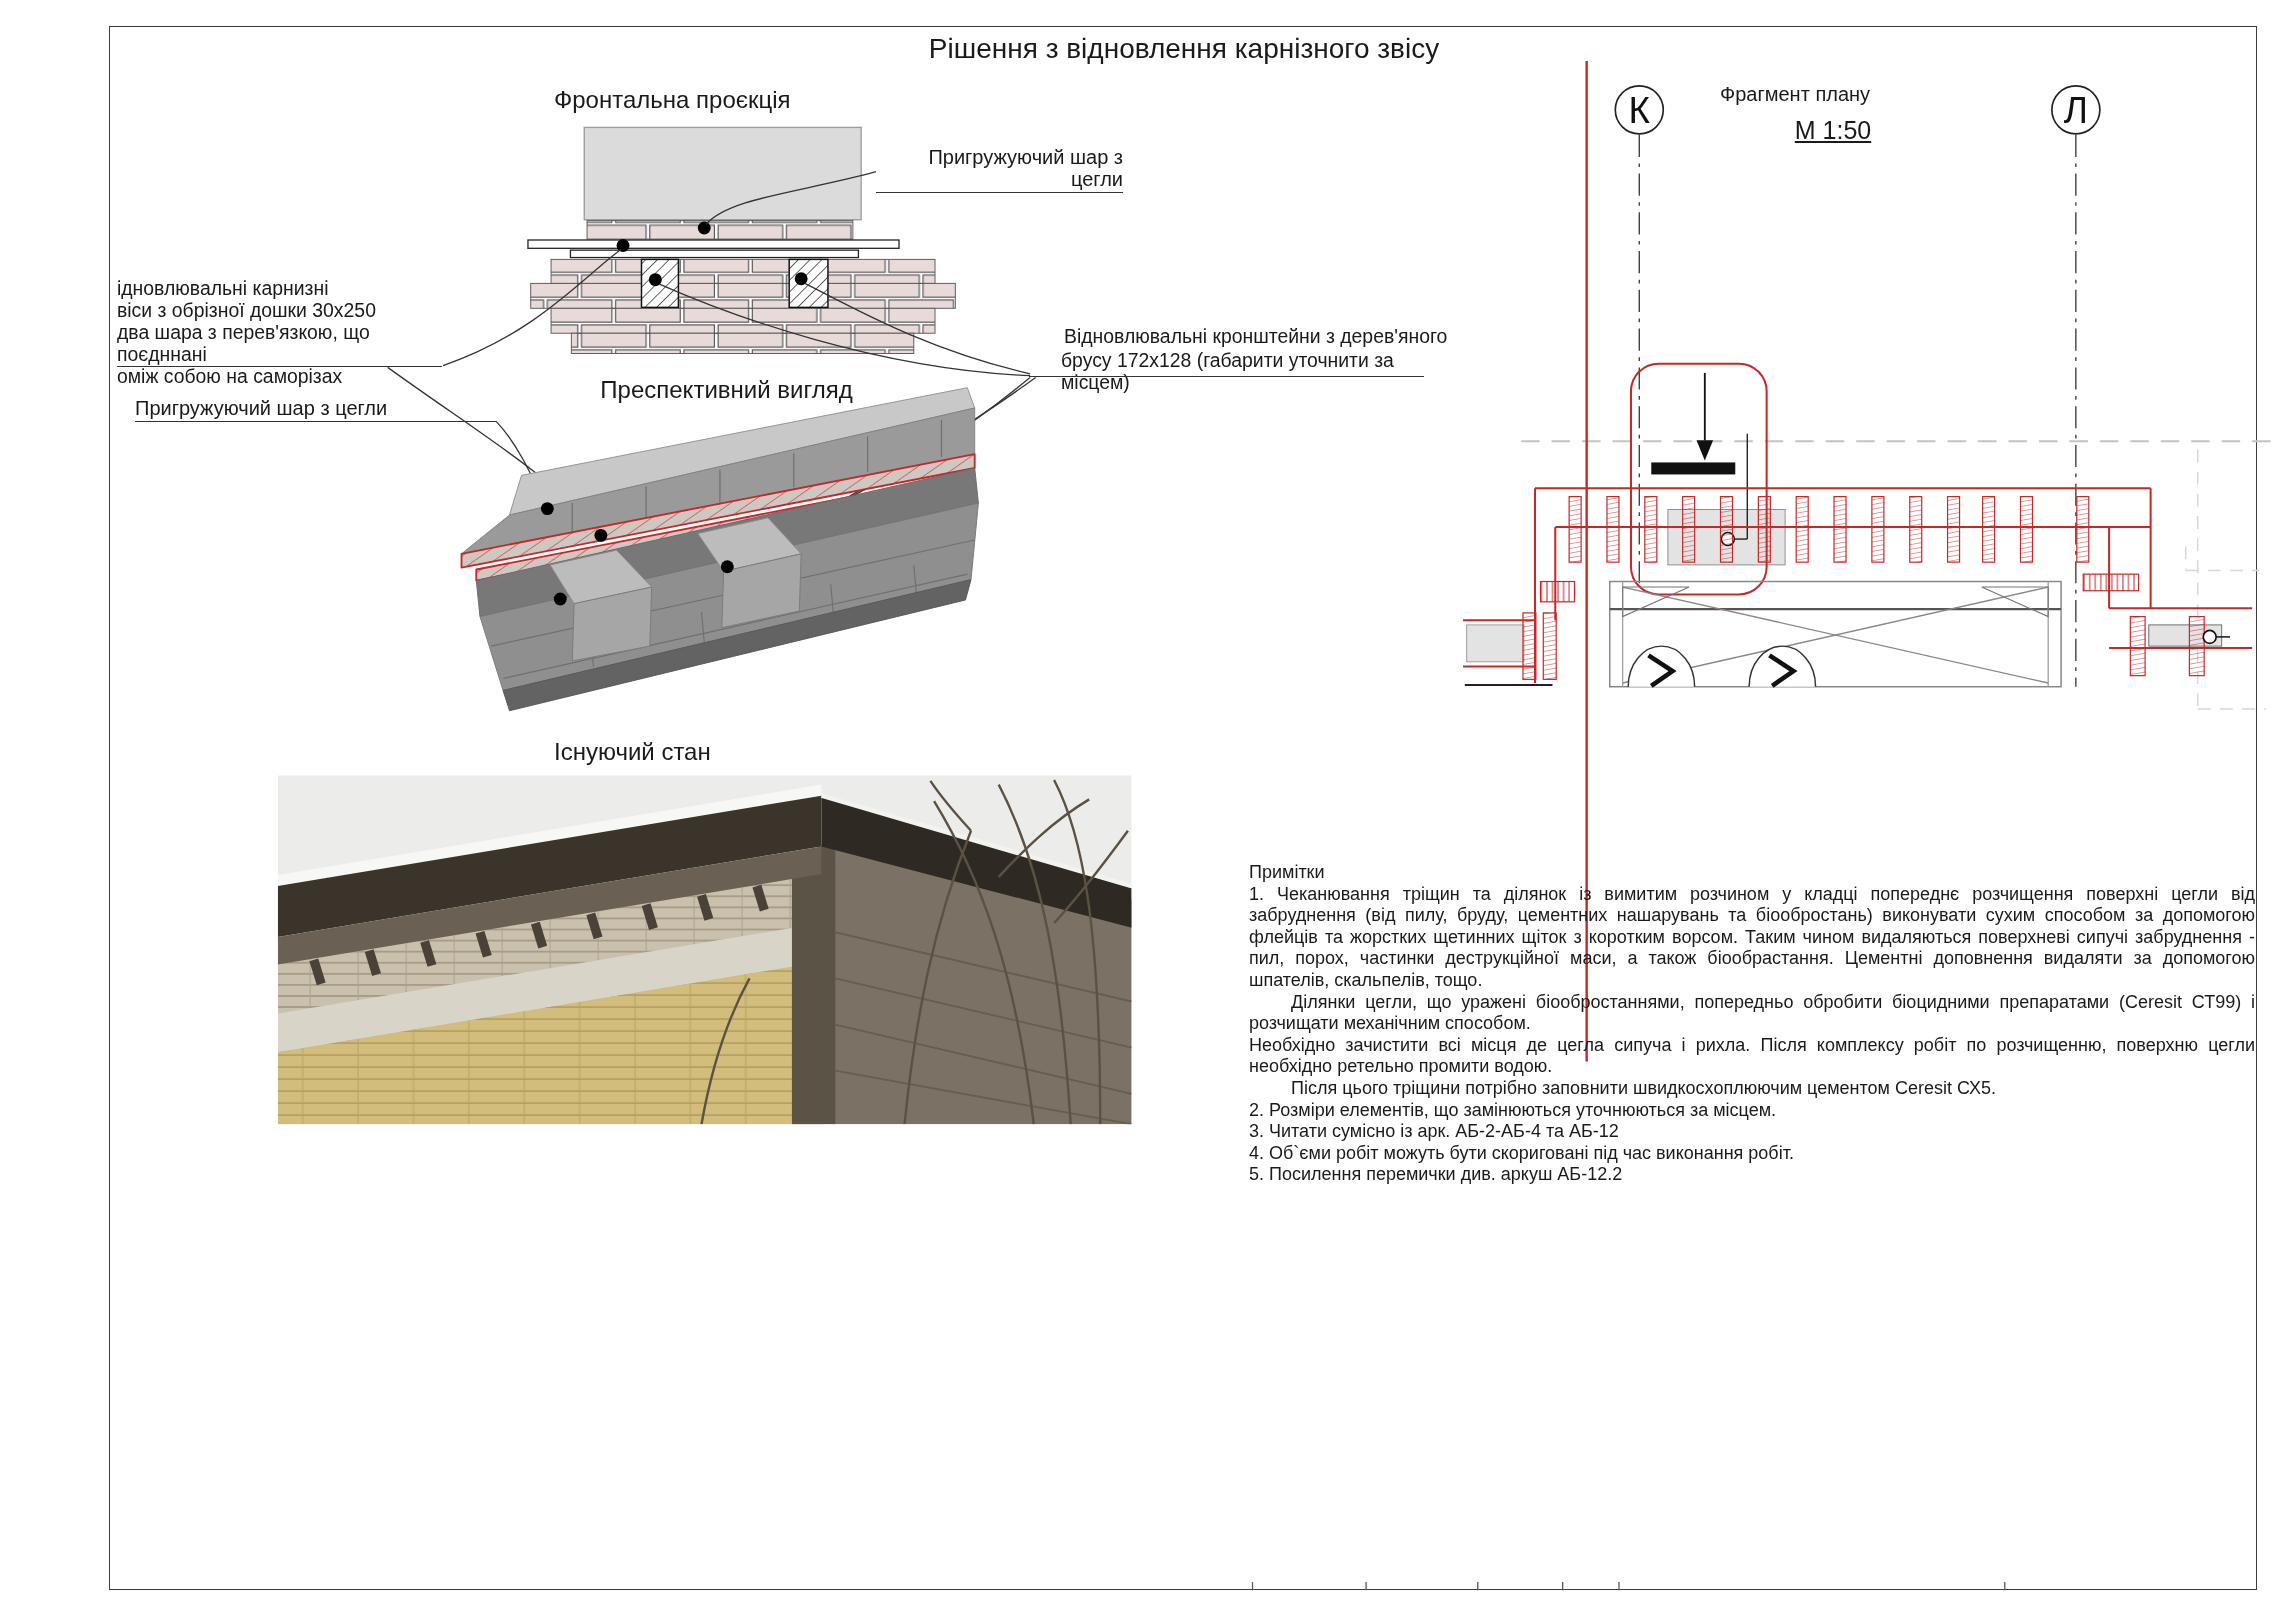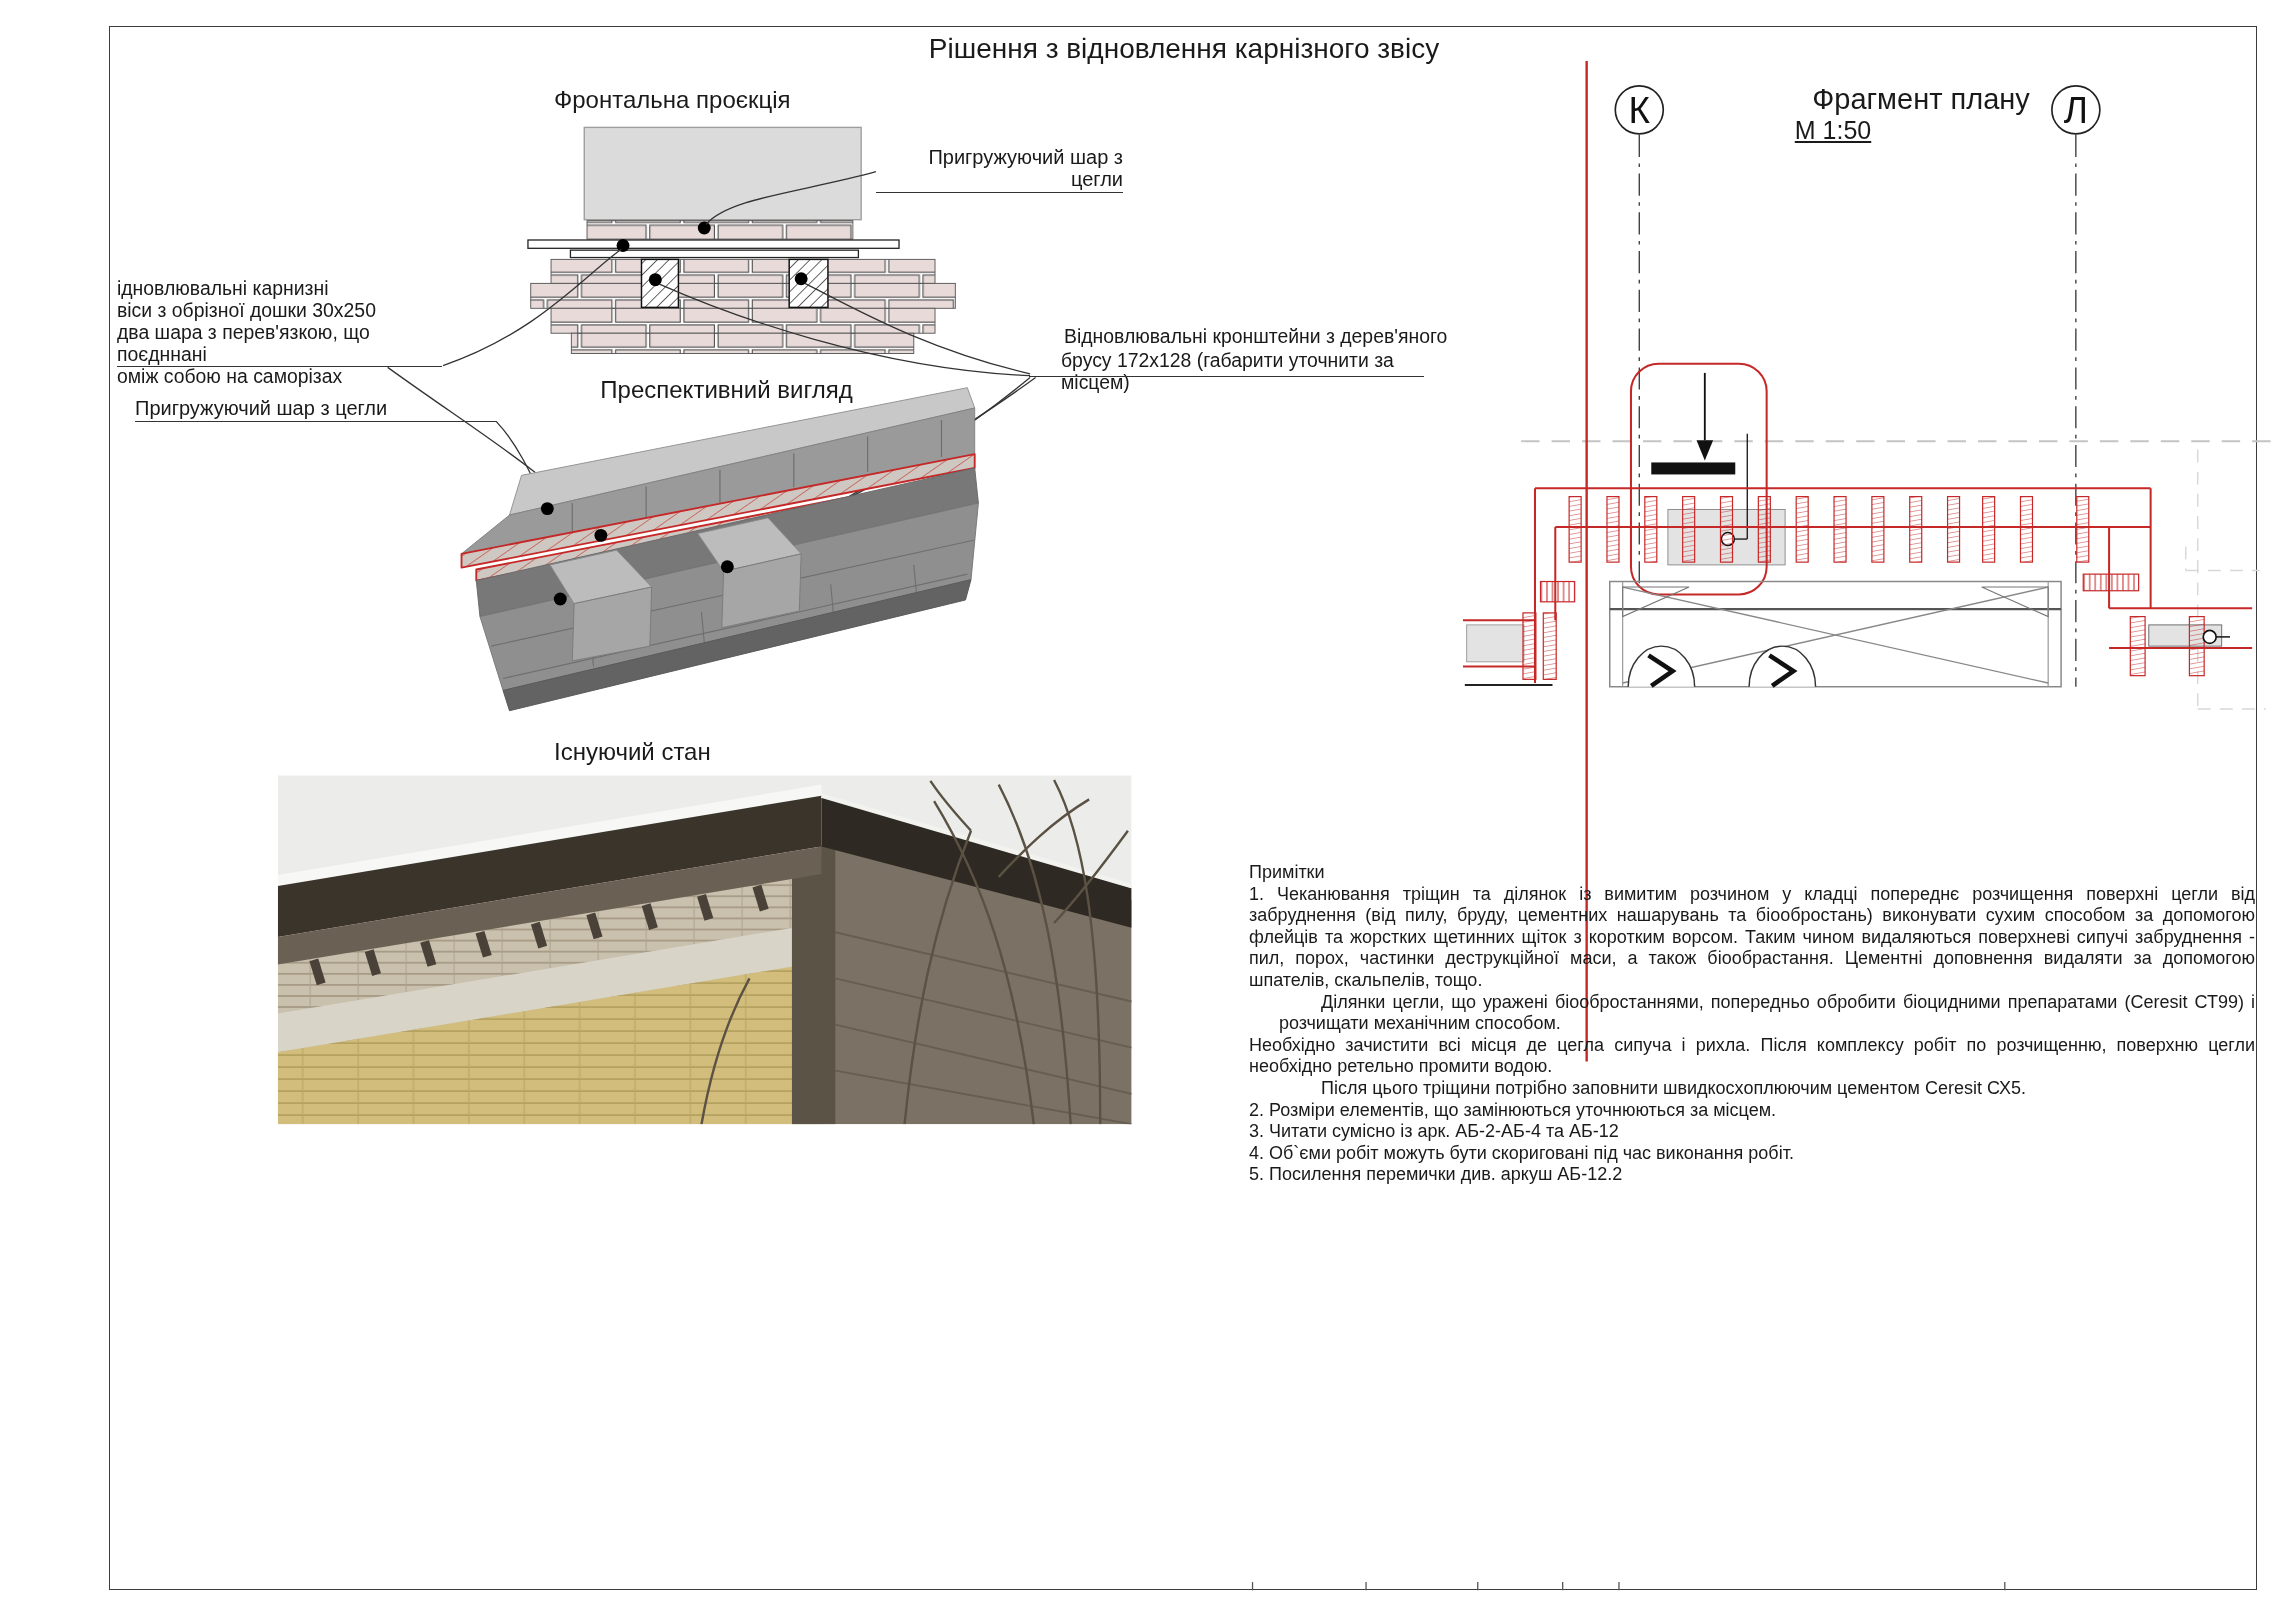--- a/index.html
+++ b/index.html
@@ -8,21 +8,21 @@
   .frame{position:absolute;left:109px;top:26px;width:2148px;height:1564px;
          border:1.8px solid #3c3c3c;box-sizing:border-box;}
   .abs{position:absolute;}
   .sheet-title{left:111px;top:33px;width:2146px;text-align:center;font-size:28px;}
   .sec-label{font-size:24px;}
   .lab{font-size:20px;line-height:22px;}
   .lab-sm{font-size:19.4px;line-height:22px;}
   .ul{border-bottom:1.8px solid #333;}
   .notes{left:1249px;top:862px;width:1006px;font-size:18px;line-height:1.2;}
   .notes p{margin:0;text-align:justify;}
-  .notes p.ind{text-indent:42px;margin-left:30px;}
+  .notes p.ind{text-indent:42px;}
   .notes .nt{text-align:left;}
   svg{position:absolute;left:0;top:0;}
   svg text{font-family:"Liberation Sans",sans-serif;}
 </style>
 </head>
 <body>
 
 <div class="page">
   <div class="frame"></div>
 
@@ -309,21 +309,21 @@
   <div class="abs" style="left:117px;top:366px;width:325px;border-top:1.8px solid #333;"></div>
 
   <div class="abs lab ul" style="left:876px;top:146px;width:247px;text-align:right;padding-bottom:1.8px;">Пригружуючий шар з цегли</div>
 
   <div class="abs lab ul" style="left:135px;top:397px;width:362px;padding-bottom:1.8px;">Пригружуючий шар з цегли</div>
 
   <div class="abs lab-sm" style="left:1064px;top:325px;width:406px;">Відновлювальні кронштейни з дерев'яного</div>
   <div class="abs lab-sm" style="left:1061px;top:349px;width:406px;">брусу 172х128 (габарити уточнити за місцем)</div>
   <div class="abs" style="left:1029px;top:376px;width:395px;border-top:1.8px solid #333;"></div>
 
-  <div class="abs" style="left:1764px;top:83px;width:314px;text-align:center;font-size:29px;">Фрагмент плану</div>
+  <div class="abs" style="left:1720px;top:83px;width:314px;font-size:20px;">Фрагмент плану</div>
   <div class="abs" style="left:1676px;top:116px;width:314px;text-align:center;font-size:25px;text-decoration:underline;">М 1:50</div>
 
   <div class="abs notes">
     <p class="nt">Примітки</p>
     <p>1. Чеканювання тріщин та ділянок із вимитим розчином у кладці попереднє розчищення поверхні цегли від забруднення (від пилу, бруду, цементних  нашарувань та біообростань) виконувати сухим способом за допомогою флейців та жорстких щетинних щіток з коротким ворсом. Таким чином видаляються поверхневі сипучі забруднення - пил, порох, частинки деструкційної маси, а також біообрастання. Цементні доповнення видаляти за допомогою шпателів, скальпелів, тощо.</p>
     <p class="ind">Ділянки цегли, що уражені біообростаннями, попередньо обробити біоцидними препаратами (Ceresit СТ99) і розчищати механічним способом.</p>
     <p>Необхідно зачистити всі місця де цегла  сипуча і рихла. Після комплексу робіт по розчищенню, поверхню цегли  необхідно ретельно промити водою.</p>
     <p class="ind">Після цього тріщини потрібно заповнити швидкосхоплюючим цементом Ceresit СХ5.</p>
     <p class="nt">2. Розміри елементів, що замінюються уточнюються за місцем.</p>
     <p class="nt">3. Читати сумісно із арк. АБ-2-АБ-4 та АБ-12</p>

